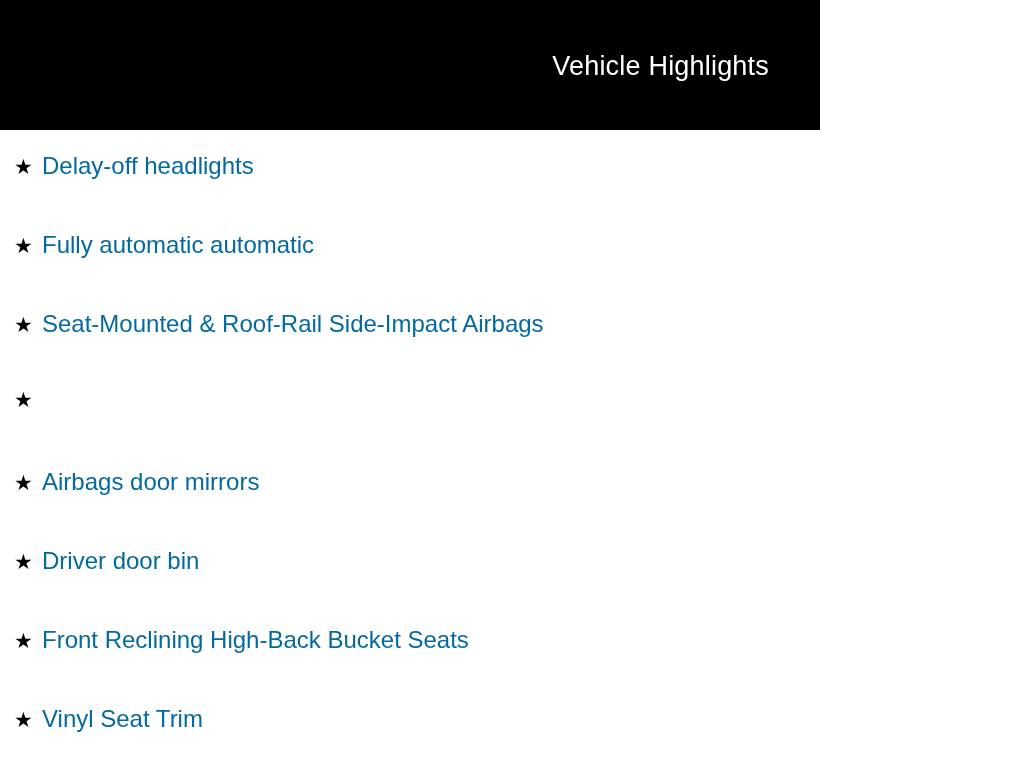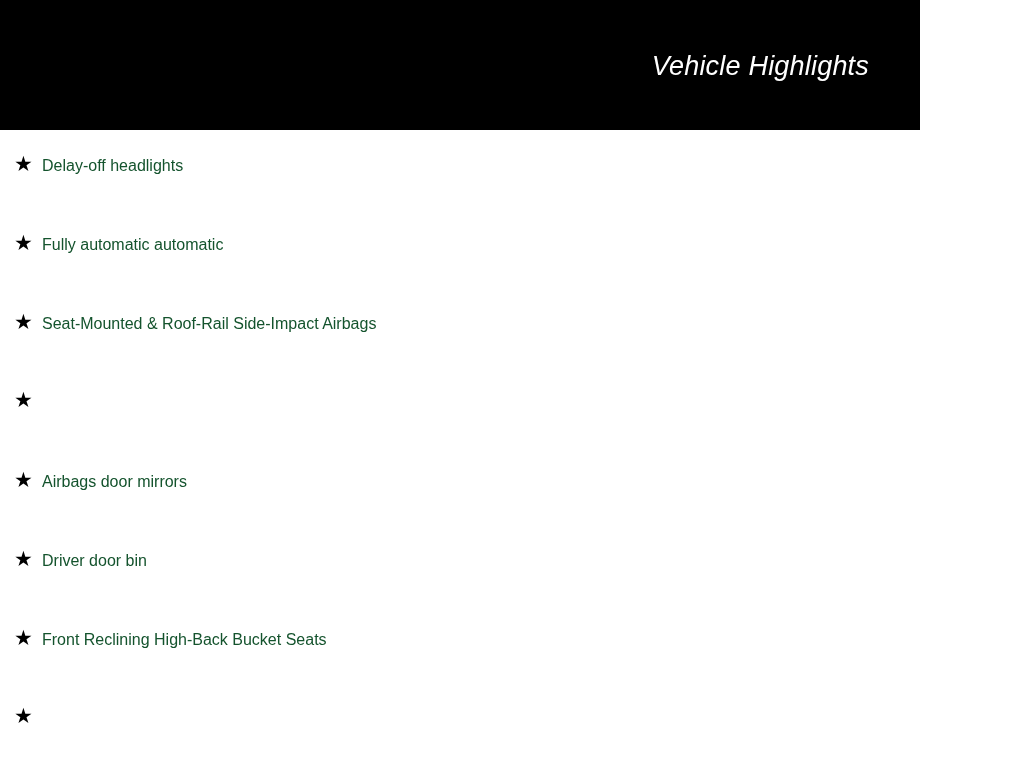--- a/index.html
+++ b/index.html
@@ -17,24 +17,23 @@
   .slide {
     position: relative;
     width: 1024px;
     height: 768px;
     background: #ffffff;
   }
   .header-bar {
     position: absolute;
     top: 0;
     left: 0;
-    width: 920px;
+    width: 820px;
     height: 130px;
     background: #000000;
-    font-style: italic;
   }
   .header-title {
     position: absolute;
     right: 51px;
     top: 50px;
     font-size: 27px;
     line-height: 32px;
     color: #ffffff;
     font-weight: 400;
     letter-spacing: 0.2px;
@@ -57,23 +56,23 @@
   .bullet-star {
     width: 28px;
     margin-left: 14px;
     font-size: 21px;
     line-height: 21px;
     color: #000000;
     text-align: left;
     flex: none;
   }
   .item-text {
-    font-size: 16px;
+    font-size: 24px;
     line-height: 27px;
-    color: #14532d;
+    color: #0369a1;
     white-space: nowrap;
   }
 </style>
 </head>
 <body>
 
 <div class="slide">
 
   <div class="header-bar">
     <div class="header-title">Vehicle Highlights</div>
@@ -110,16 +109,17 @@
       <span class="item-text">Driver door bin</span>
     </li>
 
     <li class="highlight-item">
       <span class="bullet-star">★</span>
       <span class="item-text">Front Reclining High-Back Bucket Seats</span>
     </li>
 
     <li class="highlight-item">
       <span class="bullet-star">★</span>
+      <span class="item-text">Vinyl Seat Trim</span>
     </li>
 
   </ul>
 </div>
 
 </body></html>

